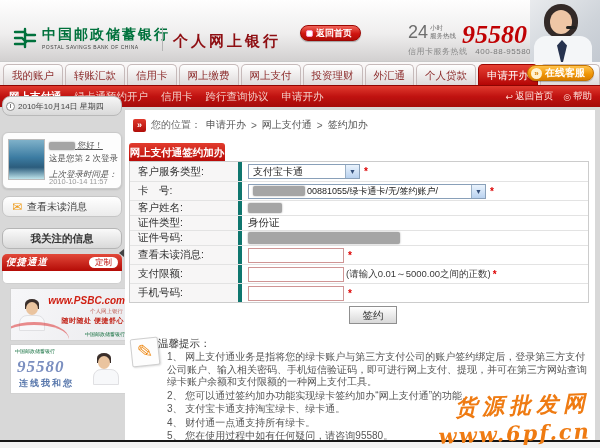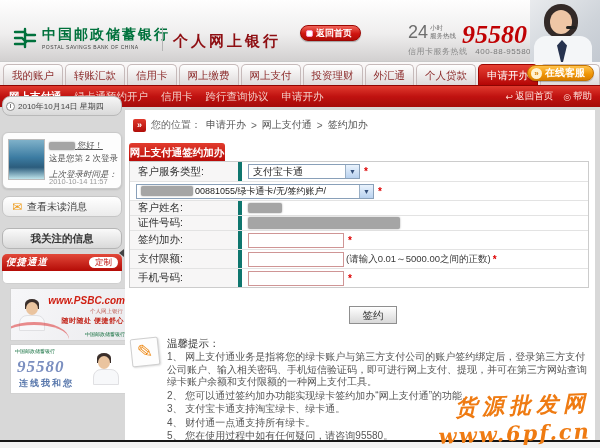--- a/index.html
+++ b/index.html
@@ -132,21 +132,21 @@
   .req { color:#d00; font-weight:bold; font-size:10px; margin-left:2px;}
   .tin { width:96px; height:15px; border:1px solid #cf9595; background:#fff; font-size:10px; padding:0 2px;
     font-family:"Liberation Sans","DejaVu Sans",sans-serif;}
   .hint { font-size:9.5px; color:#3a3a3a; white-space:nowrap;}
   .submit-btn { position:absolute; left:224px; top:196px; width:48px; height:18px;
     background:linear-gradient(#ffffff,#d8d8d8); border:1px solid #8f8f8f; font-size:10.5px; color:#333;
     text-align:center; line-height:16px; cursor:pointer; font-family:inherit;}
   .tips-ico { position:absolute; left:6px; top:228px; width:28px; height:28px; background:#fdfdfd;
     border:1px solid #cfcfcf; border-radius:2px; transform:rotate(-6deg); box-shadow:1px 1px 2px rgba(0,0,0,.15);
     color:#ef8c1a; font-size:19px; line-height:26px; text-align:center;}
-  .tips-title { position:absolute; left:42px; top:227px; font-size:10.5px; color:#333;}
+  .tips-title { position:absolute; left:33px; top:227px; font-size:10.5px; color:#333;}
   .tips-list { position:absolute; left:42px; top:241px; width:420px; font-size:10px; color:#555; line-height:12.5px;}
   .tips-list div { margin-bottom:1px; }
   
   .footer-line { position:absolute; left:0; top:440px; width:600px; height:2px; background:#161616;}
   .footer-strip { position:absolute; left:0; top:442px; width:600px; height:6px; background:#f2f2f2;}
   .watermark { position:absolute; right:10px; top:391px; text-align:right; color:#ef7b12;
     font-family:"DejaVu Serif","Liberation Serif",serif; font-style:italic; font-weight:bold;
     transform:rotate(-2deg); z-index:5; pointer-events:none;}
   .wm1 { font-size:22px; letter-spacing:5px; }
   .wm2 { font-size:21px; letter-spacing:2px; }
@@ -302,49 +302,56 @@
         <div class="fval">
           <span class="select" style="width:112px;">
             <span class="sel-text" style="flex:1;">支付宝卡通</span>
             <span class="sel-arrow">▼</span>
           </span>
           <span class="req">*</span>
         </div>
       </div>
 
       <div class="frow row-lg">
+        <div class="flabel">卡　号:</div>
         <div class="fval">
           <span class="select" style="width:238px;">
             <span class="sel-text" style="flex:1;overflow:hidden;font-size:9px;">
               <span class="blob" style="width:52px;height:10px;flex:none;"></span>
               <span>00881055/绿卡通卡/无/签约账户/</span>
             </span>
             <span class="sel-arrow">▼</span>
           </span>
           <span class="req">*</span>
         </div>
       </div>
 
       <div class="frow row-sm">
         <div class="flabel">客户姓名:</div>
         <div class="fval">
           <span class="blob" style="width:34px;height:10px;"></span>
         </div>
       </div>
 
+      <div class="frow row-sm">
+        <div class="flabel">证件类型:</div>
+        <div class="fval">
+            <span>身份证</span>
+          </div>
+      </div>
 
       <div class="frow row-sm">
         <div class="flabel">证件号码:</div>
         <div class="fval">
           <span class="blob" style="width:152px;height:12px;"></span>
         </div>
       </div>
 
       <div class="frow row-lg">
-        <div class="flabel">签约加办:</div>
+        <div class="flabel">查看未读消息:</div>
         <div class="fval">
           <input class="tin" type="text" style="">
           <span class="req">*</span>
         </div>
       </div>
 
       <div class="frow row-lg">
         <div class="flabel">支付限额:</div>
         <div class="fval">
           <input class="tin" type="text" style="">

